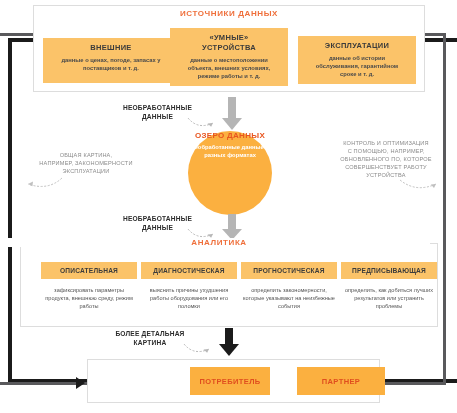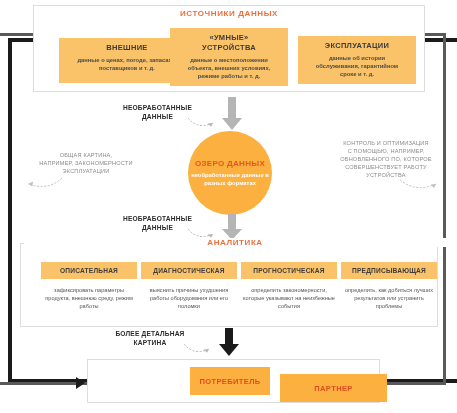--- a/index.html
+++ b/index.html
@@ -35,21 +35,21 @@
   .acard .chip{display:block;background:#fbc369;color:#3b3b3b;font-size:6.6px;font-weight:bold;
       letter-spacing:.2px;padding:4px 2px;line-height:9px;}
   .acard .body{display:block;font-size:5.6px;color:#555;line-height:8px;margin-top:7px;padding:0 2px;}
 
   
   .bbox{position:absolute;background:#fbb040;display:flex;align-items:center;justify-content:center;}
   .bbox span{font-size:7.5px;font-weight:bold;color:#e04e1e;letter-spacing:.4px;}
 
   
   .lake{position:absolute;border-radius:50%;background:#fbb040;display:flex;flex-direction:column;
-      align-items:center;justify-content:center;text-align:center;}
+      align-items:center;text-align:center;}
   .lake .lt{font-size:8px;font-weight:bold;color:#e8551f;line-height:10px;letter-spacing:.3px;}
   .lake .ld{font-size:5.8px;font-weight:bold;color:#ffffff;line-height:8px;margin-top:2px;}
 
   
   .flowlabel{position:absolute;text-align:center;font-size:6.6px;font-weight:bold;color:#2b2b2b;
       line-height:9px;letter-spacing:.2px;white-space:pre-line;}
   .sidelabel{position:absolute;text-align:center;font-size:5.6px;color:#8b8b8b;line-height:8px;
       letter-spacing:.2px;white-space:pre-line;}
 
   .gray-down-arrow{position:absolute;}
@@ -62,21 +62,21 @@
 
   <div class="blackframe"></div>
   <div class="grayframe"></div>
 
   <div class="arrowhead-left" style="left:300px;top:30px;"></div>
   <div class="arrowhead-right-blk" style="left:76px;top:377px;"></div>
 
   <div class="panel" style="left:33px;top:5px;width:392px;height:87px;"></div>
   <div class="section-title" style="left:33px;top:9px;width:392px;">ИСТОЧНИКИ ДАННЫХ</div>
 
-  <div class="obox" style="left:43px;top:38px;width:136px;height:45px;margin-left:16px;">
+  <div class="obox" style="left:43px;top:38px;width:136px;height:45px;">
     <span class="t">ВНЕШНИЕ</span>
     <span class="d">данные о ценах, погоде,
 запасах у поставщиков и т. д.</span>
   </div>
 
   <div class="obox" style="left:170px;top:28px;width:118px;height:58px;">
     <span class="t">«УМНЫЕ» УСТРОЙСТВА</span>
     <span class="d">данные о местоположении
 объекта, внешних условиях,
 режиме работы и т. д.</span>
@@ -133,21 +133,21 @@
   <svg class="gray-down-arrow" style="left:186px;top:224px;" width="32" height="18">
     <path d="M2,5 Q12,17 27,10" stroke="#b8b8b8" stroke-width="1" fill="none" stroke-dasharray="2,1.6"></path>
     <path d="M27,10 l-5.5,0.6 l3.6,3.2 z" fill="#b8b8b8"></path>
   </svg>
   <svg style="position:absolute;left:222px;top:214px;" width="20" height="26">
     <rect x="6" y="0" width="8" height="16" fill="#b5b5b5"></rect>
     <path d="M0,15 L20,15 L10,26 z" fill="#b5b5b5"></path>
   </svg>
 
   <div class="panel" style="left:20px;top:243px;width:418px;height:84px;"></div>
-  <div class="section-title" style="left:24px;top:238px;width:418px;background:#ffffff;padding:0 2px;">АНАЛИТИКА</div>
+  <div class="section-title" style="left:8px;top:238px;width:418px;background:#ffffff;padding:0 2px;">АНАЛИТИКА</div>
 
   <div class="acard" style="left:41px;top:262px;width:96px;">
     <span class="chip">ОПИСАТЕЛЬНАЯ</span>
     <span class="body">зафиксировать
 параметры продукта,
 внешнюю среду, режим
 работы</span>
   </div>
 
   <div class="acard" style="left:141px;top:262px;width:96px;">
@@ -182,17 +182,17 @@
   <svg style="position:absolute;left:219px;top:328px;" width="20" height="28">
     <rect x="6" y="0" width="8" height="17" fill="#1b1b1b"></rect>
     <path d="M0,16 L20,16 L10,28 z" fill="#1b1b1b"></path>
   </svg>
 
   <div class="panel" style="left:87px;top:359px;width:293px;height:44px;"></div>
 
   <div class="bbox" style="left:190px;top:367px;width:80px;height:28px;">
     <span>ПОТРЕБИТЕЛЬ</span>
   </div>
-  <div class="bbox" style="left:280px;top:367px;width:107px;height:28px;margin-top:7px;">
+  <div class="bbox" style="left:297px;top:367px;width:88px;height:28px;">
     <span>ПАРТНЕР</span>
   </div>
 
 </div>
 
 </body></html>

